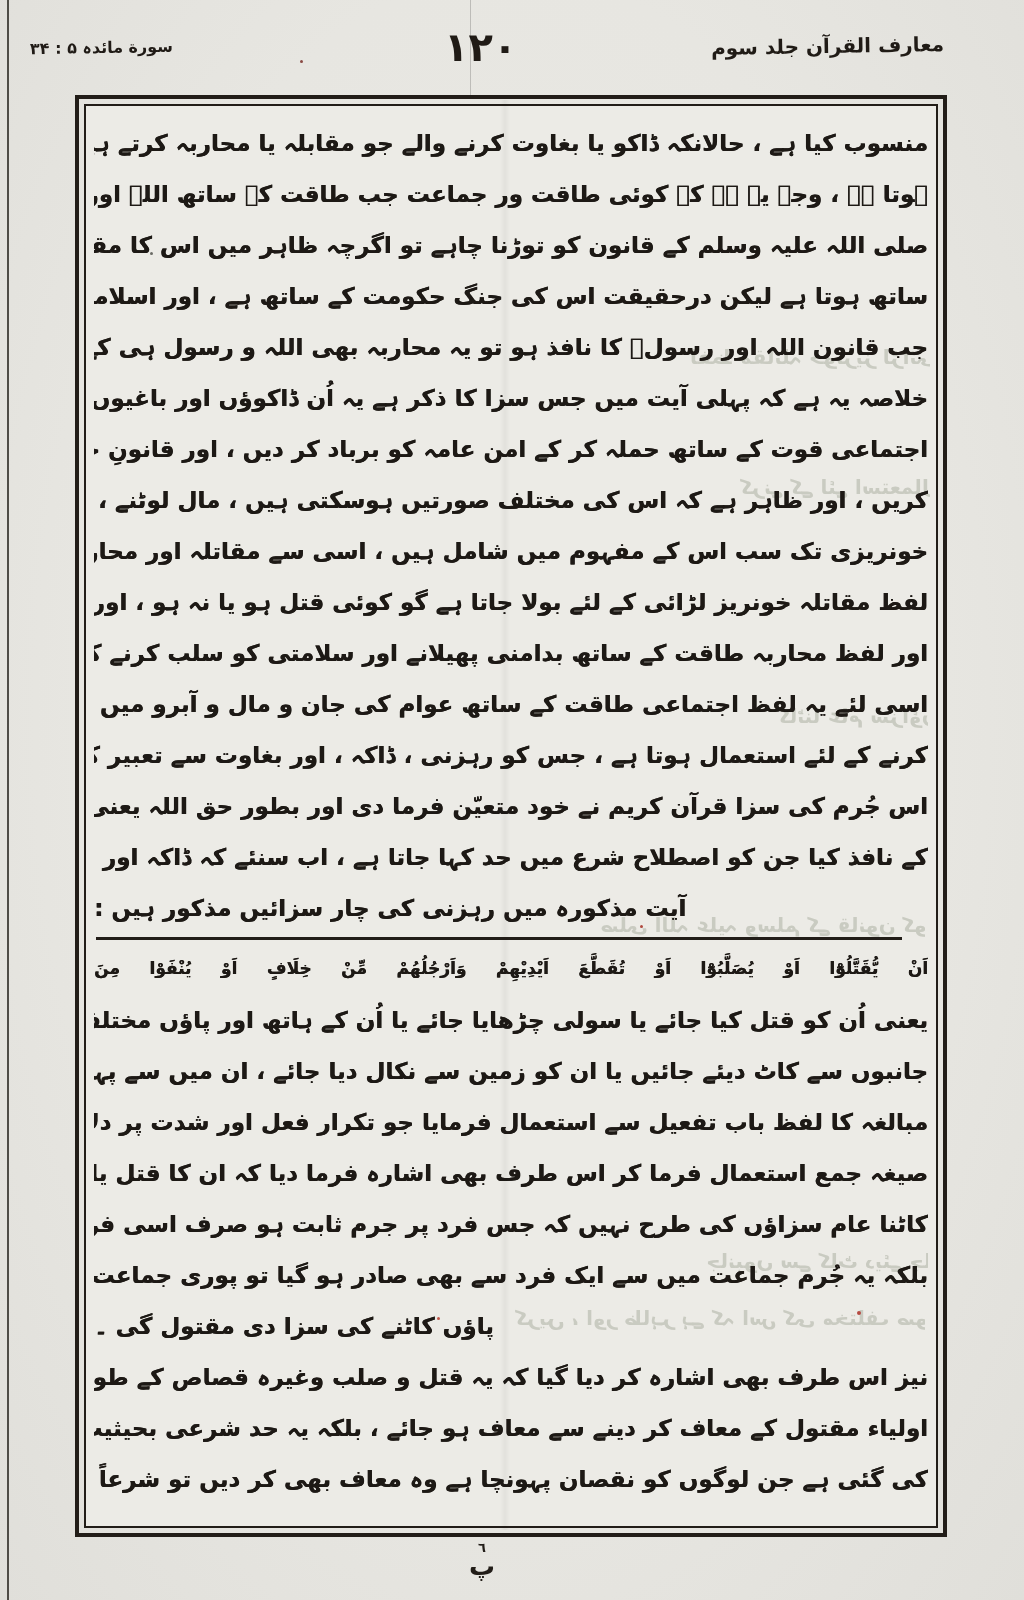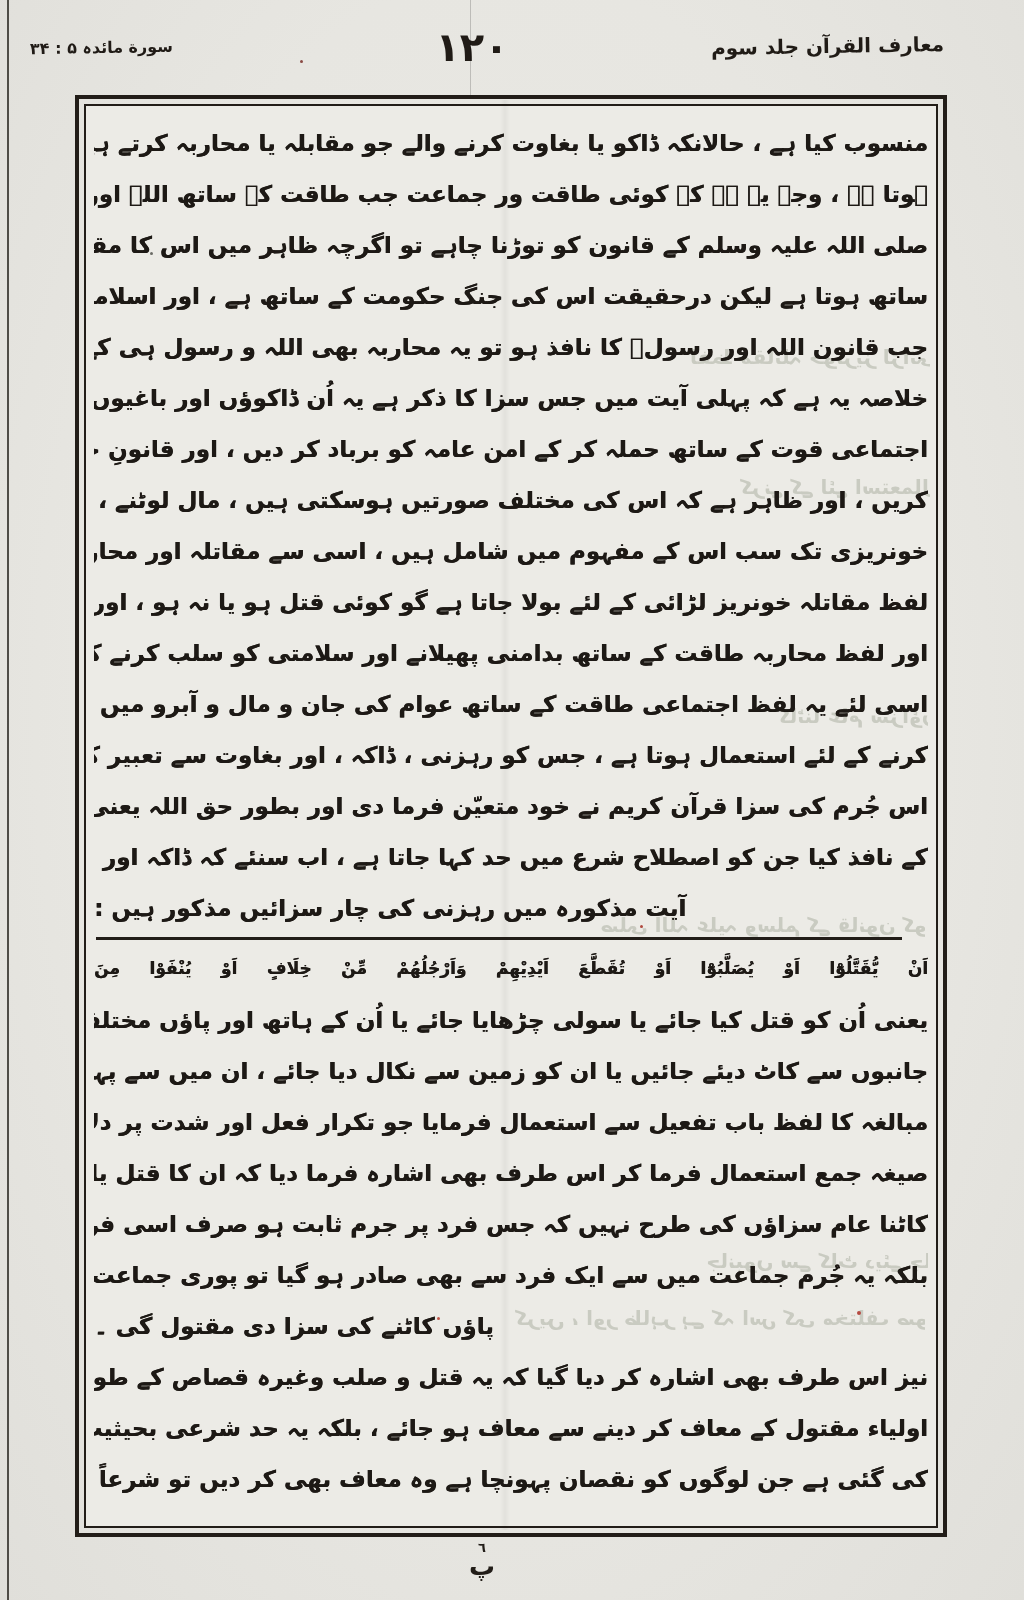--- a/index.html
+++ b/index.html
@@ -4,21 +4,21 @@
 <style>
   html,body{margin:0;padding:0;}
   body{
     width:1024px;height:1600px;position:relative;overflow:hidden;
     background:radial-gradient(ellipse at 50% 45%, #ebeae5 0%, #e7e6e1 60%, #e0dfda 100%);
     font-family:"DejaVu Sans","DejaVu Serif",sans-serif;
     color:#1d1915;
   }
   .hdr{position:absolute;font-weight:bold;direction:rtl;white-space:nowrap;color:#201b16;}
   .hdr-left{left:30px;top:38px;font-size:16px;transform:rotate(-1deg);}
-  .hdr-num{left:424px;top:24px;width:96px;text-align:center;font-size:40px;letter-spacing:3px;}
+  .hdr-num{left:444px;top:24px;width:96px;text-align:left;font-size:40px;letter-spacing:3px;}
   .hdr-right{right:80px;top:34px;font-size:20px;transform:rotate(-1deg);}
 
   .page-box{
     position:absolute;left:75px;top:95px;width:872px;height:1442px;
     border:4px solid #221d18;background:transparent;box-sizing:border-box;
   }
   .page-box-inner{
     position:absolute;left:5px;top:5px;right:5px;bottom:5px;
     border:2px solid #221d18;box-sizing:border-box;
     background:#ecebe6;

